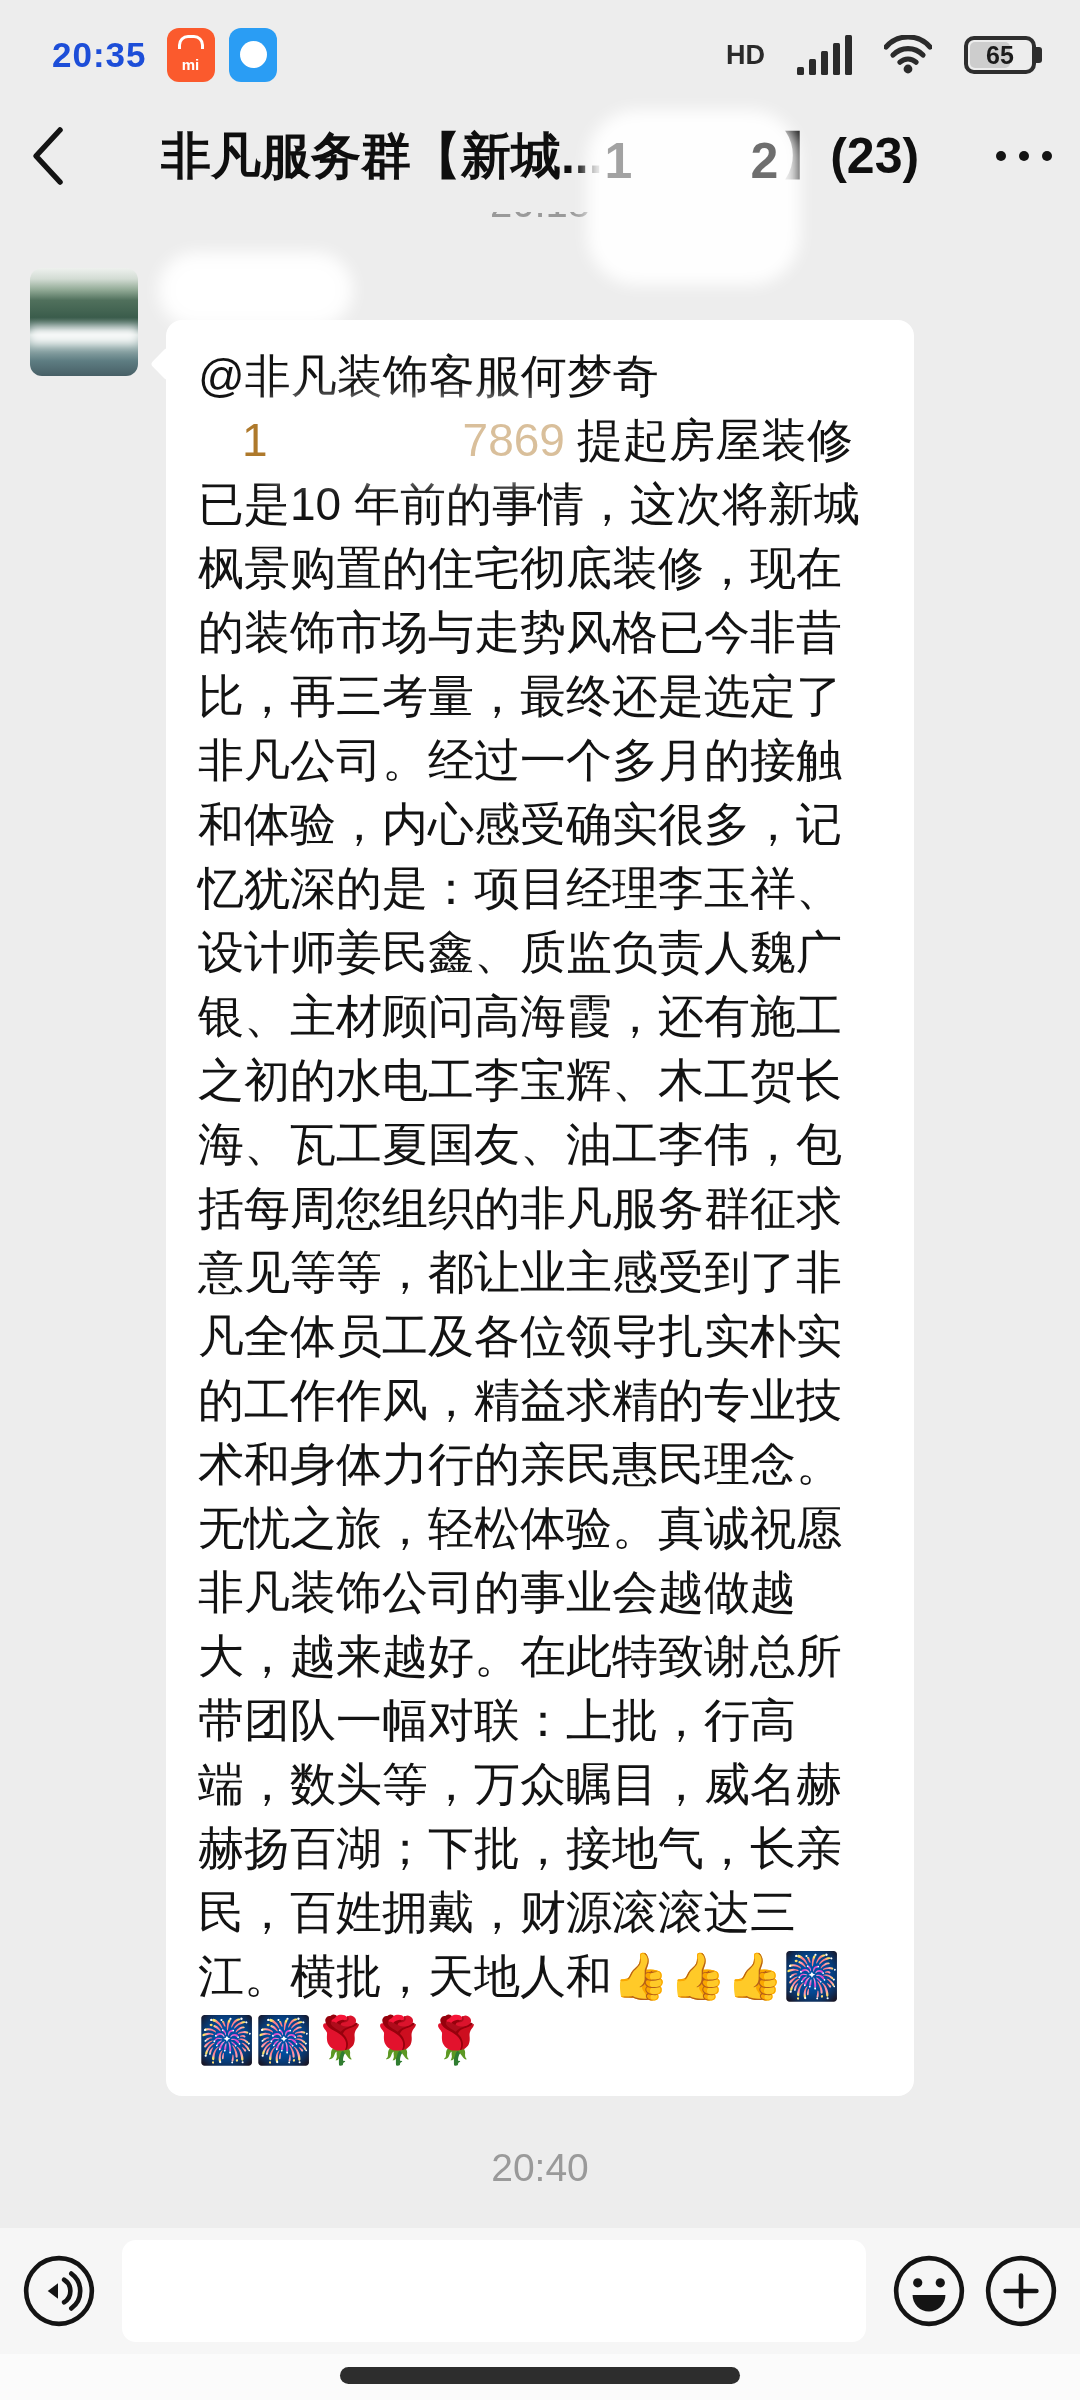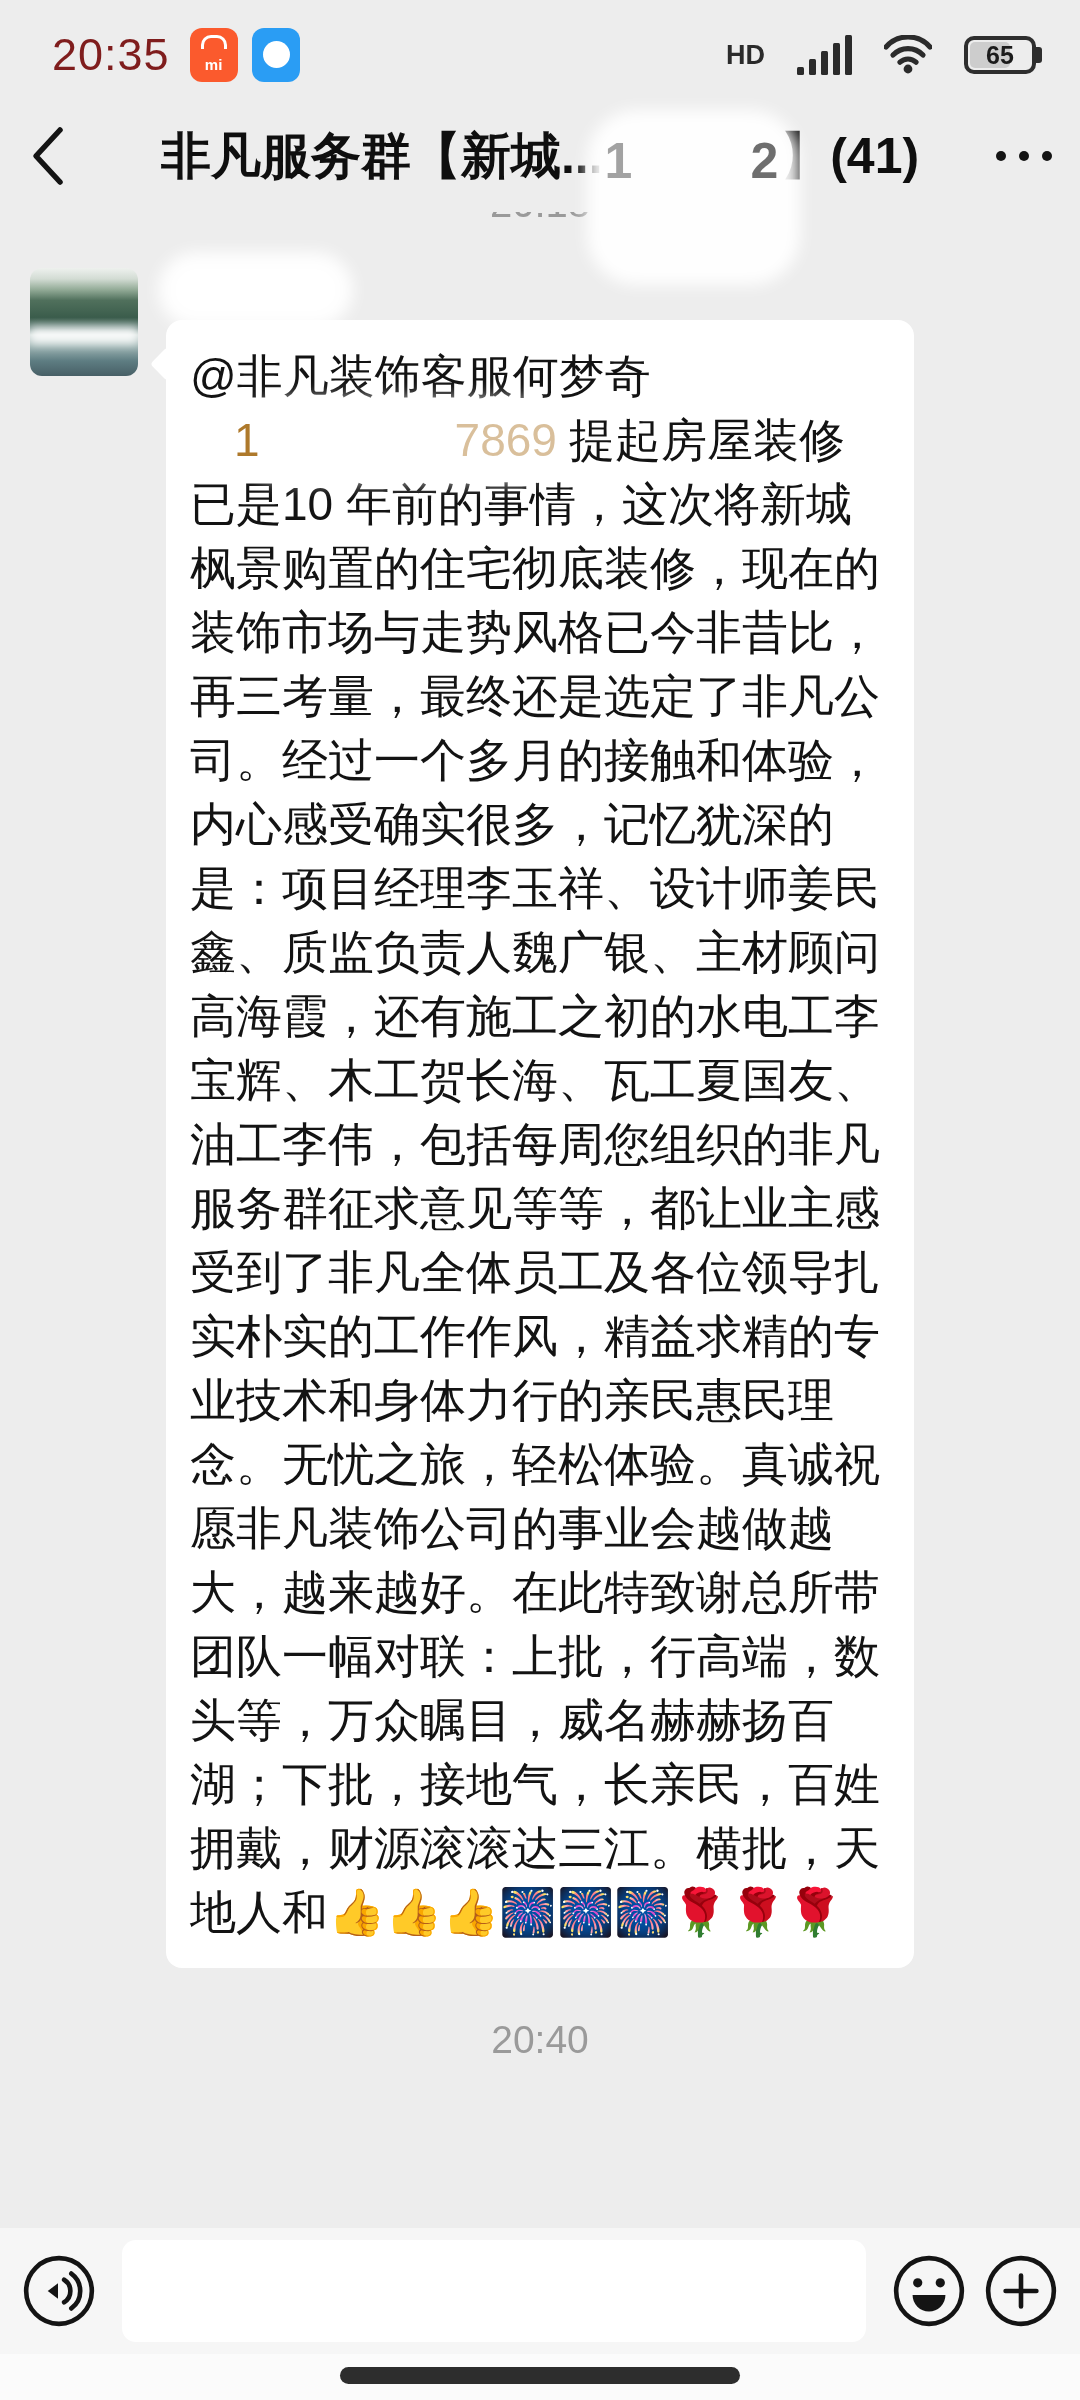--- a/index.html
+++ b/index.html
@@ -3,21 +3,21 @@
 <meta charset="utf-8">
 <style>
   html,body { margin:0; padding:0; }
   body { width:1080px; height:2400px; overflow:hidden; background:#ededed; }
   .screen { position:relative; width:1080px; height:2400px; background:#ededed;
             font-family:"Liberation Sans","DejaVu Sans",sans-serif; color:#161616; }
 
   
   .status-bar { position:absolute; top:0; left:0; right:0; height:100px;
                 display:flex; align-items:center; padding:10px 36px 0 52px; box-sizing:border-box; }
-  .sb-time { font-size:45px; font-weight:400; letter-spacing:1px; color:#7f1d1d; }
+  .sb-time { font-size:35px; font-weight:700; letter-spacing:1px; color:#1d4ed8; }
   .sb-apps { display:flex; gap:14px; margin-left:20px; }
   .app-badge { width:48px; height:54px; border-radius:12px; position:relative; }
   .app-orange { background:#fb5a2d; }
   .app-orange::before { content:""; position:absolute; top:7px; left:50%; transform:translateX(-50%);
                         width:20px; height:11px; border:3px solid #fff; border-bottom:none; border-radius:10px 10px 0 0; }
   .app-orange::after { content:"mi"; position:absolute; bottom:9px; left:50%; transform:translateX(-50%);
                        color:#fff; font-size:15px; font-weight:700; }
   .app-blue { background:#2a9df4; }
   .app-blue::before { content:""; position:absolute; top:13px; left:11px; width:27px; height:27px;
                       border-radius:50%; background:#fff; }
@@ -59,21 +59,21 @@
   .avatar1::after { content:""; position:absolute; left:0; right:0; top:55%; height:15%;
                     background:rgba(255,255,255,.85); filter:blur(5px); }
   .avatar2 { background:radial-gradient(circle at 62% 72%, #4a372a 0%, #2a1e15 45%, #17100b 100%); }
   .avatar2 .photo-label { position:absolute; top:7px; left:7px; width:36px; height:20px; border-radius:3px;
                           background:repeating-linear-gradient(180deg,#54b868 0 4px,rgba(0,0,0,0) 4px 7px); opacity:.85; }
   .msg-col { margin-left:28px; flex:1; position:relative; }
   .sender-line { height:48px; position:relative; }
   .name-blob { position:absolute; left:-8px; top:-16px; width:195px; height:76px;
                background:rgba(255,255,255,.96); filter:blur(8px); border-radius:40px; }
   .bubble { position:relative; width:748px; box-sizing:border-box; background:#ffffff; border-radius:16px;
-            padding:24px 24px; margin-top:4px; font-size:46px; line-height:64px; color:#131313; }
+            padding:24px 32px; margin-top:4px; font-size:46px; line-height:64px; color:#131313; }
   .bubble::before { content:""; position:absolute; left:-11px; top:32px; width:24px; height:24px;
                     background:#ffffff; transform:rotate(45deg); border-radius:4px; }
   .mention { display:block; }
   .phone { position:relative; display:inline-block; color:#a16207;margin-left:44px; }
   .phone .phone-start { position:relative; z-index:3; opacity:.85; }
   .phone .phone-end { position:relative; z-index:3; opacity:.4; }
   .phone-gap { display:inline-block; width:195px; }
   .phone-blob { position:absolute; top:-8px; bottom:-8px; left:14px; right:8px;
                 background:rgba(255,255,255,.93); filter:blur(9px); border-radius:30px; z-index:2; }
   .body-text { margin-left:12px; }
@@ -132,21 +132,21 @@
 
   <div class="nav-bar">
     <div class="back-btn">
       <span>
         <svg width="40" height="64" viewBox="0 0 40 64" fill="none">
           <path d="M32 6 L8 32 L32 58" stroke="#141414" stroke-width="5.5" stroke-linecap="round" stroke-linejoin="round"></path>
         </svg>
       </span>
     </div>
     <div class="nav-title">
-      <span>非凡服务群【新城...</span><span class="redact-wrap"><span class="rs">1</span><span class="redact-gap"></span><span class="re">2</span><span class="title-blob"></span></span><span>】(41)</span>
+      <span>非凡服务群【新城...</span><span class="redact-wrap"><span class="rs">1</span><span class="redact-gap"></span><span class="re">2</span><span class="title-blob"></span></span><span>】(23)</span>
     </div>
     <div class="more-btn">
       <span style="display:flex;gap:13px;">
         <i style="width:10px;height:10px;border-radius:50%;background:#141414;display:block;"></i>
         <i style="width:10px;height:10px;border-radius:50%;background:#141414;display:block;"></i>
         <i style="width:10px;height:10px;border-radius:50%;background:#141414;display:block;"></i>
       </span>
     </div>
   </div>
 

